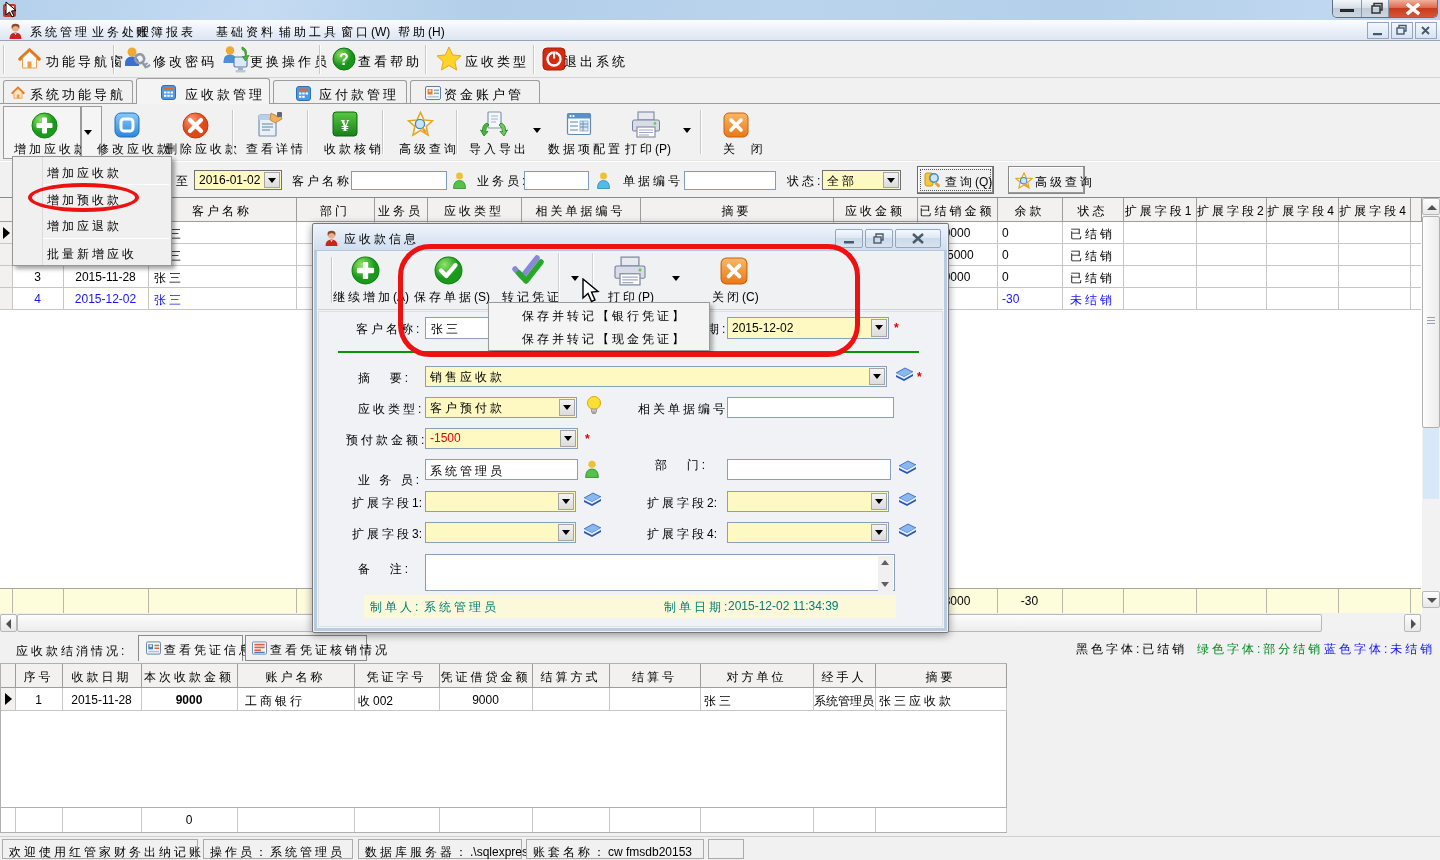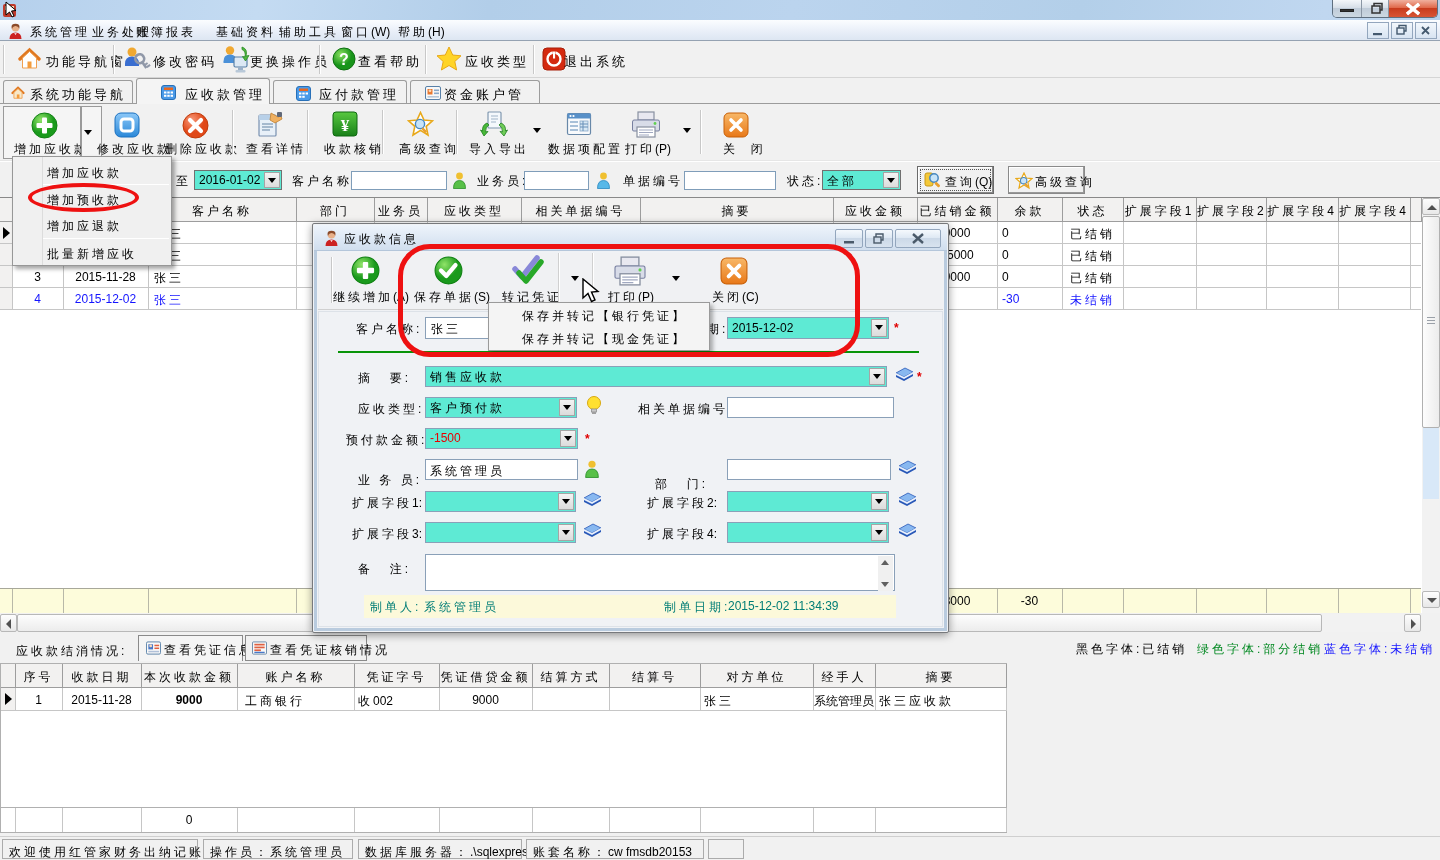--- a/index.html
+++ b/index.html
@@ -34,21 +34,21 @@
 .tab.active .tl { top:7px; }
 
 #toolbar2 { left:0; top:104px; width:1440px; height:57px; background:#f1f1f1; border-bottom:1px solid #e6e6e6; }
 .sep2 { position:absolute; top:6px; height:44px; width:2px; border-left:1px solid #c8c8c8; border-right:1px solid #ffffff; }
 #toolbar2 .lbl { position:absolute; top:37px; font-size:12px; }
 .dda { width:0; height:0; border-left:4px solid transparent; border-right:4px solid transparent; border-top:5px solid #000; position:absolute; }
 
 #filter { left:0; top:161px; width:1440px; height:37px; background:#f1f1f1; border-bottom:1px solid #898989; border-top:1px solid #fff; }
 #filter .fl { position:absolute; top:11px; }
 .inp { position:absolute; background:#fff; border:1px solid #7f9db9; }
-.combo { position:absolute; background:#5eead4; border:1px solid #707070; }
+.combo { position:absolute; background:#fef9c3; border:1px solid #707070; }
 .cbtn { position:absolute; right:1px; top:1px; bottom:1px; width:16px; background:linear-gradient(180deg,#f3f3f3,#dcdcdc); border:1px solid #a5a5a5; }
 .cbtn:after { content:""; position:absolute; left:3px; top:5px; width:0; height:0; border-left:4px solid transparent; border-right:4px solid transparent; border-top:5px solid #000; }
 .combo .cv { position:absolute; left:4px; top:2px; }
 
 .gline { position:absolute; background:#c6c6c6; }
 .hline { position:absolute; background:#9d9d9d; }
 .cell { position:absolute; overflow:hidden; white-space:nowrap; }
 .hdrcell { position:absolute; text-align:center; overflow:hidden; white-space:nowrap; }
 
 #statusbar { left:0; top:836px; width:1440px; height:24px; background:#f1f1f1; border-top:1px solid #cfcfcf; }
@@ -844,21 +844,21 @@
     <span class="fstar" style="left:266px;top:120px">*</span>
 
     <span class="flabel" style="left:39px;top:160px"><span class="z">业 务 员</span>:</span>
     <div class="inp" style="left:106px;top:147px;width:153px;height:21px">
         <span class="ab z" style="left:4px;top:3px">系统管理员</span>
       </div>
     <svg class="ab" style="left:266px;top:148px" width="14" height="18" viewBox="0 0 13 17">
         <circle cx="6.5" cy="4" r="3.4" fill="#f0c030"></circle>
         <path d="M0.5 16.5 Q0.5 8.5 6.5 8.5 Q12.5 8.5 12.5 16.5 Z" fill="#58c048" stroke="#2a9028" stroke-width="0.8"></path>
       </svg>
-    <span class="flabel" style="left:336px;top:164px"><span class="z">部</span>&nbsp;&nbsp;&nbsp;&nbsp;&nbsp;<span class="z">门</span>:</span>
+    <span class="flabel" style="left:336px;top:145px"><span class="z">部</span>&nbsp;&nbsp;&nbsp;&nbsp;&nbsp;<span class="z">门</span>:</span>
     <div class="inp" style="left:408px;top:147px;width:164px;height:21px"></div>
     <svg class="ab bookic" style="left:579px;top:148px" width="20" height="17" viewBox="0 0 20 17">
         <g transform="translate(1 1)">
           <path d="M0 9 L8 13 L17 8 L17 5 L8 9 L0 5 Z" fill="#2858b8"></path>
           <path d="M0 5 L8 9 L17 4 L9 0 Z" fill="#88b8f0" stroke="#2858b8" stroke-width="0.8"></path>
           <path d="M0 7 L8 11 L17 6 L17 4 L8 9 L0 5 Z" fill="#e8f0fc"></path>
         </g>
       </svg>
 
     <span class="flabel" style="left:33px;top:183px"><span class="z">扩展字段</span>1:</span>

